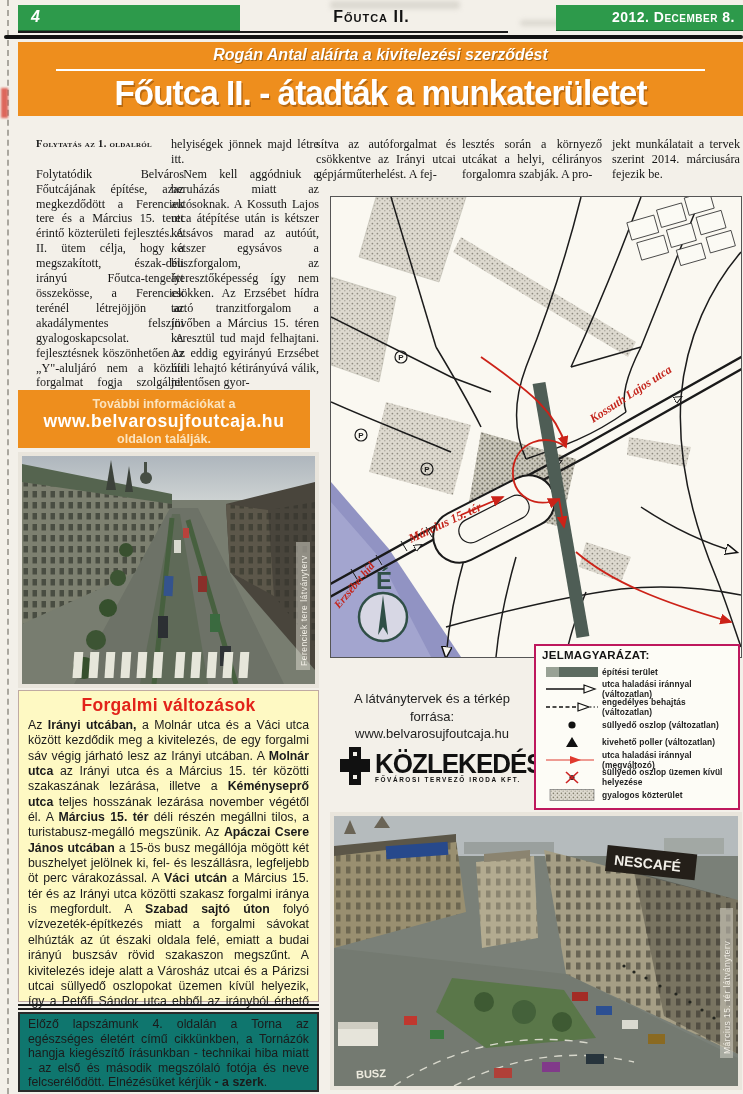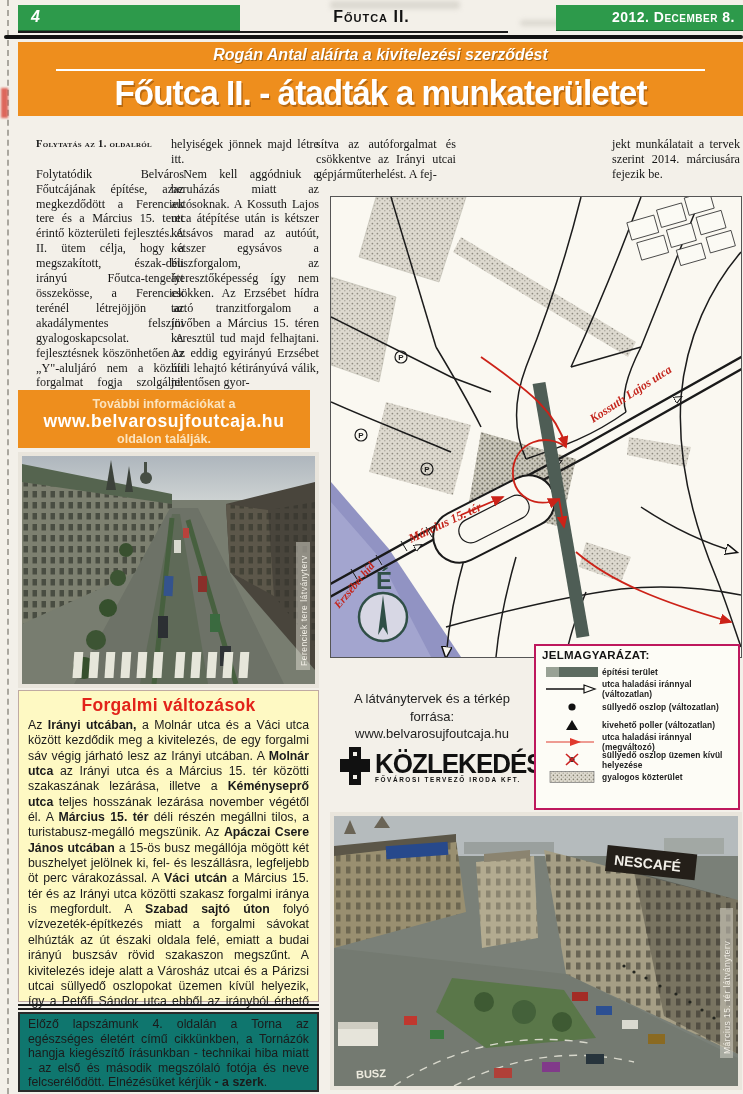--- a/index.html
+++ b/index.html
@@ -109,20 +109,23 @@
   <div class="abs col" style="left:36px;width:148px;">
     <div class="kick">Folytatás az 1. oldalról</div>
     <span>Folytatódik Belváros Főutcájának építése, azaz megkezdődött a Ferenciek tere és a Március 15. teret érintő közterületi fejlesztés. A II. ütem célja, hogy a megszakított, észak-déli irányú Főutca-tengelyt összekösse, a Ferenciek terénél létrejöjjön az akadálymentes felszíni gyalogoskapcsolat. A fejlesztésnek köszönhetően az „Y"-aluljáró nem a közúti forgalmat fogja szolgálni: egybenyitják a metróaluljáróval, új üzlet-</span>
   </div>
   <div class="abs col" style="left:171px;width:148px;">
     <span>helyiségek jönnek majd létre itt.
  Nem kell aggódniuk a beruházás miatt az autósoknak. A Kossuth Lajos utca átépítése után is kétszer kétsávos marad az autóút, kétszer egysávos a buszforgalom, az áteresztőképesség így nem csökken. Az Erzsébet hídra tartó tranzitforgalom a jövőben a Március 15. téren keresztül tud majd felhajtani. Az eddig egyirányú Erzsébet hídi lehajtó kétirányúvá válik, jelentősen gyor-</span>
   </div>
   <div class="abs col" style="left:316px;width:140px;">
     <span>sítva az autóforgalmat és csökkentve az Irányi utcai gépjárműterhelést. A fej-</span>
+  </div>
+  <div class="abs col" style="left:462px;width:140px;">
+    <span>lesztés során a környező utcákat a helyi, célirányos forgalomra szabják. A pro-</span>
   </div>
   <div class="abs col" style="left:612px;width:128px;">
     <span>jekt munkálatait a tervek szerint 2014. márciusára fejezik be.</span>
   </div>
 
   <div class="abs infobox">
     <div class="info1">További információkat a</div>
     <div class="info2">www.belvarosujfoutcaja.hu</div>
     <div class="info3">oldalon találják.</div>
   </div>
@@ -327,20 +330,30 @@
           <svg width="56" height="12">
         <line x1="2" y1="6" x2="40" y2="6" stroke="#111" stroke-width="1.6"></line>
         <path d="M40 2 L51 6 L40 10 Z" fill="#fdfcf6" stroke="#111" stroke-width="1.2"></path>
           </svg>
         </div>
       <div class="llab">utca haladási iránnyal (változatlan)</div>
     </div>
     <div class="lrow">
       <div class="lsym">
           <svg width="56" height="12">
+        <line x1="2" y1="6" x2="34" y2="6" stroke="#111" stroke-width="1.4" stroke-dasharray="4 2.5"></line>
+        <path d="M34 2 L45 6 L34 10 Z" fill="#fdfcf6" stroke="#111" stroke-width="1.2"></path>
+        <line x1="46" y1="6" x2="54" y2="6" stroke="#111" stroke-width="1.2" stroke-dasharray="1.5 2"></line>
+          </svg>
+        </div>
+      <div class="llab">engedélyes behajtás (változatlan)</div>
+    </div>
+    <div class="lrow">
+      <div class="lsym">
+          <svg width="56" height="12">
         <circle cx="28" cy="6" r="3.6" fill="#111"></circle>
           </svg>
         </div>
       <div class="llab">süllyedő oszlop (változatlan)</div>
     </div>
     <div class="lrow">
       <div class="lsym">
           <svg width="56" height="12">
         <polygon points="28,1 34,11 22,11" fill="#111"></polygon>
           </svg>

